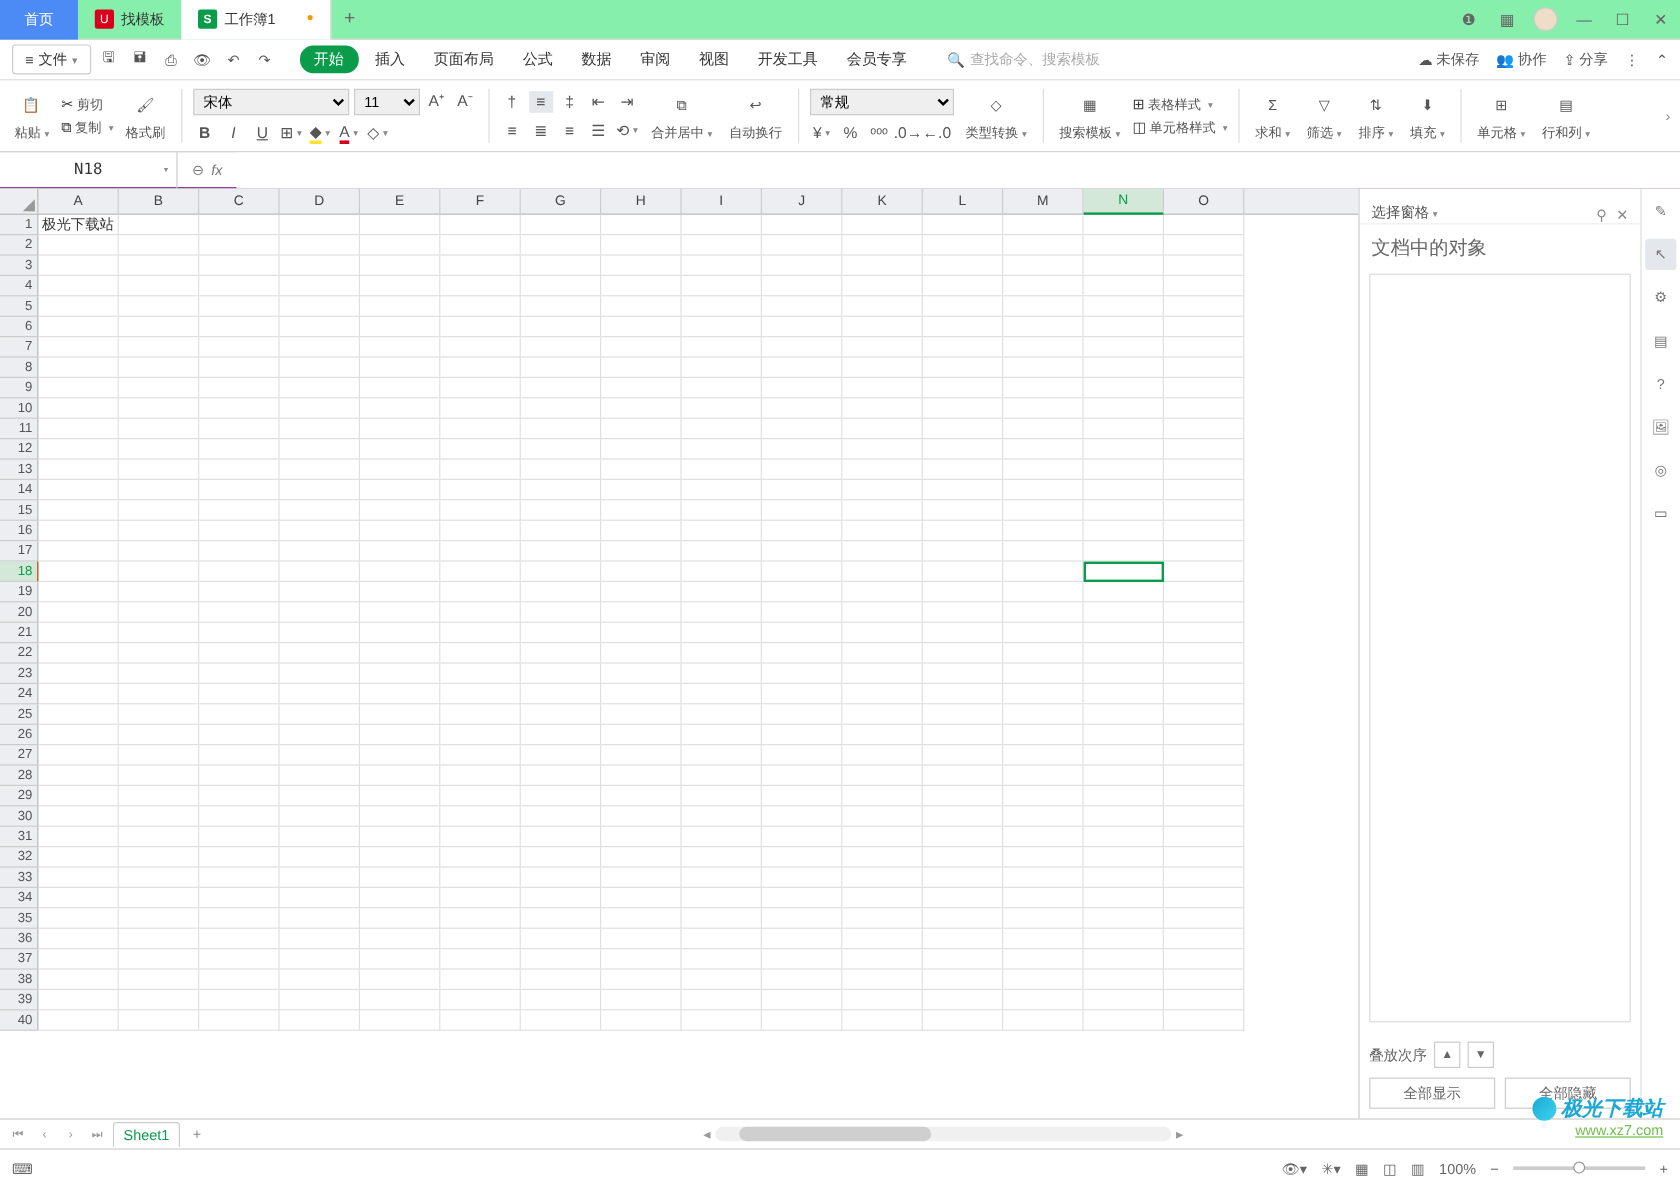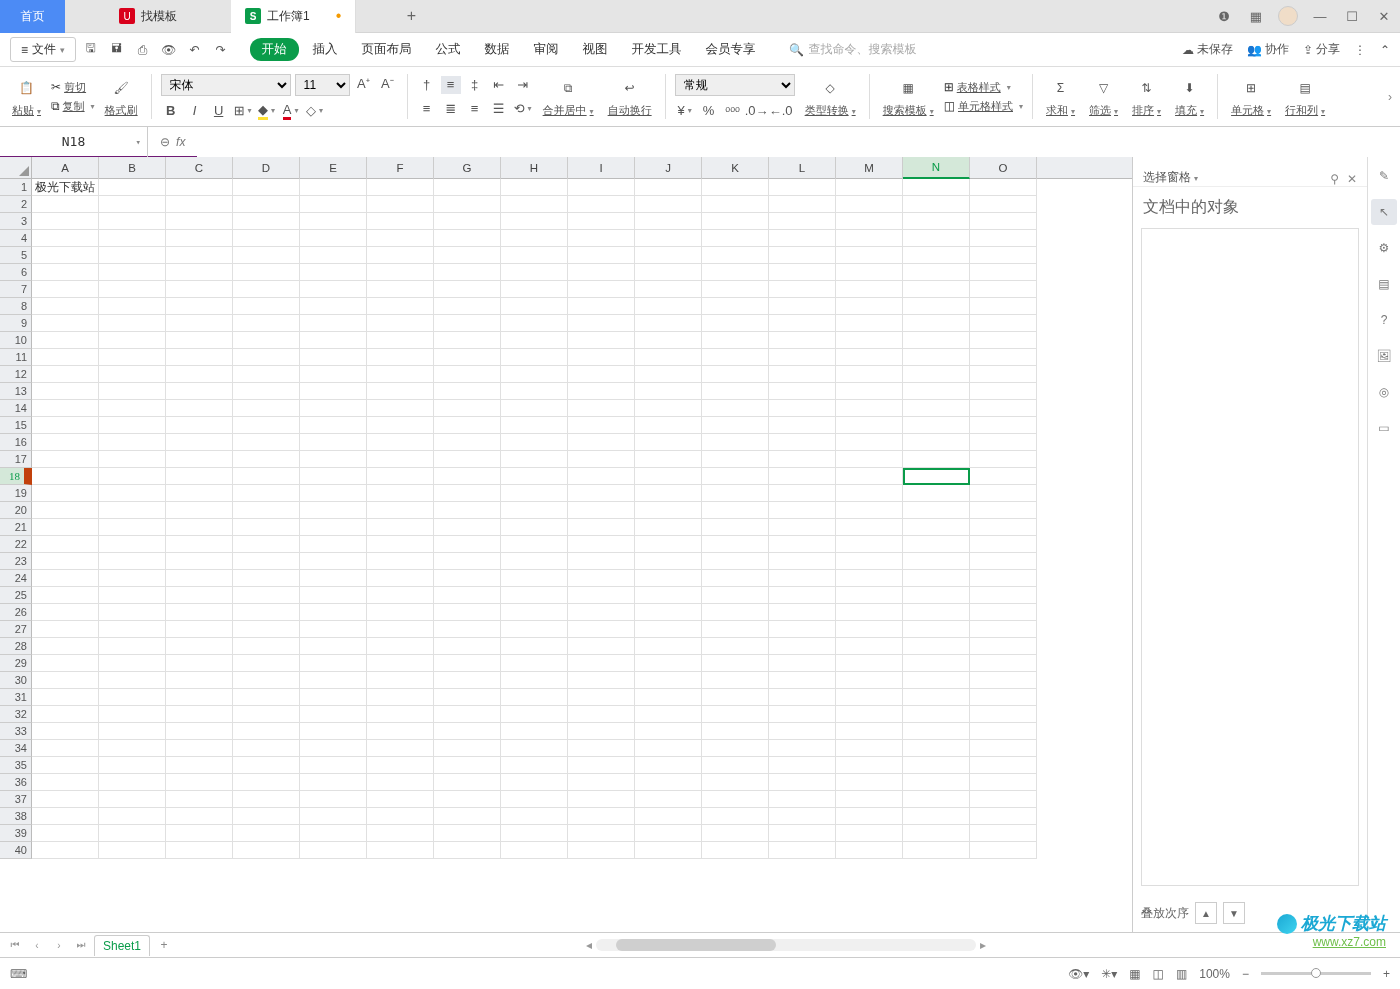--- a/index.html
+++ b/index.html
@@ -1,17 +1,17 @@
 <!DOCTYPE html>
 <html><head>
 <meta charset="utf-8">
 <style>
 * { margin:0; padding:0; box-sizing:border-box; font-family:"Microsoft YaHei",Arial,sans-serif; }
 body { width:1400px; height:989px; background:#fff; font-size:12px; color:#333; overflow:hidden; position:relative; }
-.titlebar { height:33px; background:#e5e5e5; display:flex; align-items:center; border-bottom:1px solid #d5d5d5;gap:40px; }
+.titlebar { height:33px; background:#86efac; display:flex; align-items:center; border-bottom:1px solid #d5d5d5; }
 .tab { height:33px; display:flex; align-items:center; padding:0 14px; gap:6px; cursor:pointer; position:relative; }
 .tab-home { background:#4c8bf5; color:#fff; width:65px; justify-content:center; }
 .tab-doc { background:#fff; border-right:1px solid #ddd; min-width:120px; }
 .doc-icon { width:16px; height:16px; background:#0a9c4a; border-radius:2px; display:flex; align-items:center; justify-content:center; color:#fff; font-size:10px; font-weight:bold; }
 .tmpl-icon { width:16px; height:16px; background:#d9001b; border-radius:2px; color:#fff; font-size:10px; display:flex; align-items:center; justify-content:center; }
 .dirty { color:#f49a00; font-size:16px; margin-left:20px; }
 .tab-add { width:30px; justify-content:center; font-size:16px; color:#666; }
 .winctrl { margin-left:auto; display:flex; align-items:center; gap:0; }
 .winbtn { width:32px; height:32px; display:flex; align-items:center; justify-content:center; color:#666; font-size:13px; cursor:pointer; }
 .menubar { height:34px; display:flex; align-items:center; padding:0 10px; gap:4px; border-bottom:1px solid #ddd; }
@@ -19,21 +19,21 @@
 .qicon { width:22px; height:22px; display:flex; align-items:center; justify-content:center; color:#555; cursor:pointer; border-radius:3px; }
 .menuitem { padding:4px 10px; cursor:pointer; color:#333; border-radius:3px; font-size:12.5px; }
 .menuitem.active { background:#0a9c4a; color:#fff; border-radius:11px; padding:3px 12px; }
 .search { display:flex; align-items:center; gap:4px; color:#aaa; margin-left:20px; font-size:12px; }
 .right-actions { margin-left:auto; display:flex; align-items:center; gap:14px; color:#555; }
 .ract { display:flex; align-items:center; gap:3px; cursor:pointer; }
 .ribbon { height:60px; border-bottom:1px solid #ccc; display:flex; align-items:center; padding:0 8px; gap:6px; overflow:hidden; }
 .rgrp { display:flex; flex-direction:column; align-items:center; justify-content:center; gap:2px; padding:0 4px; }
 .rgrp-h { display:flex; align-items:center; gap:3px; }
 .rsep { width:1px; height:45px; background:#ddd; margin:0 3px; }
-.rlabel { font-size:11px; color:#555;text-decoration:underline; }
+.rlabel { font-size:11px; color:#555; }
 .bigicon { width:26px; height:26px; display:flex; align-items:center; justify-content:center; color:#555; }
 .fontsel { height:22px; border:1px solid #ccc; padding:0 4px; font-size:12px; }
 .dd::after { content:"▾"; font-size:8px; margin-left:3px; color:#888; }
 .btnrow { display:flex; gap:4px; }
 .smallbtn { width:20px; height:18px; display:flex; align-items:center; justify-content:center; color:#555; cursor:pointer; font-size:13px; }
 .highlight { border-bottom:3px solid #ffe135; }
 .fontcolor { border-bottom:3px solid #d9001b; }
 .fxbar { height:30px; border-bottom:1px solid #701a75; display:flex; align-items:center; }
 .namebox { width:148px; height:30px; border-right:1px solid #ccc; display:flex; align-items:center; justify-content:center; font-family:monospace; font-size:13px; position:relative; }
 .namebox::after { content:"▾"; position:absolute; right:6px; font-size:9px; color:#888; }
@@ -42,21 +42,21 @@
 .main { display:flex; height:calc(989px - 33px - 34px - 60px - 30px - 25px - 32px); }
 .grid { flex:1; overflow:auto; position:relative; }
 .colhdr { display:flex; position:sticky; top:0; background:#eceef1; border-bottom:1px solid #bbb; height:22px; }
 .corner { width:32px; height:22px; background:#eceef1; border-right:1px solid #bbb; border-bottom:1px solid #bbb; position:relative; }
 .corner::after { content:""; position:absolute; right:2px; bottom:2px; border:5px solid transparent; border-right-color:#999; border-bottom-color:#999; }
 .ch { width:67px; height:22px; border-right:1px solid #ccc; display:flex; align-items:center; justify-content:center; color:#444; font-size:11.5px; cursor:pointer; }
 .ch.sel { background:#d4e8d9; color:#0a9c4a; border-bottom:2px solid #0a9c4a; }
 .gridbody { display:flex; }
 .rowhdrs { display:flex; flex-direction:column; background:#eceef1; }
 .rh { width:32px; height:17px; border-right:1px solid #bbb; border-bottom:1px solid #ccc; display:flex; align-items:center; justify-content:flex-end; padding-right:4px; font-size:11px; color:#555; }
-.rh.sel { background:#d4e8d9; color:#0a9c4a; border-right:8px solid #c2410c;font-family:Liberation Serif, serif; }
+.rh.sel { background:#d4e8d9; color:#0a9c4a; border-right:1px solid #c2410c; }
 .cells { position:relative; }
 .row { display:flex; }
 .cell { width:67px; height:17px; border-right:1px solid #e0e0e0; border-bottom:1px solid #e0e0e0; font-size:12px; padding-left:3px; display:flex; align-items:center; }
 .cell.selected { border:2px solid #0a9c4a; }
 .panel { width:235px; border-left:1px solid #ccc; display:flex; flex-direction:column; }
 .panel-hdr { height:30px; display:flex; align-items:flex-end; padding:0 10px; border-bottom:1px solid #eee; font-size:12px; color:#555; }
 .panel-hdr-r { margin-left:auto; display:flex; gap:8px; color:#888; cursor:pointer; }
 .panel-sub { padding:10px; font-size:16px; color:#666; }
 .panel-body { flex:1; margin:0 8px 8px 8px; border:1px solid #ddd; }
 .panel-foot { padding:8px; display:flex; align-items:center; gap:6px; font-size:12px; color:#666; }
@@ -1044,20 +1044,24 @@
         <span>✕</span>
       </div>
     </div>
     <div class="panel-sub">文档中的对象</div>
     <div class="panel-body"></div>
     <div class="panel-foot">
       <span>叠放次序</span>
       <div class="box">▲</div>
       <div class="box">▼</div>
     </div>
+    <div class="panel-btns">
+      <button class="pbtn">全部显示</button>
+      <button class="pbtn">全部隐藏</button>
+    </div>
   </div>
 
   <div class="sidebar">
     <div class="sidebtn">✎</div>
     <div class="sidebtn sel">↖</div>
     <div class="sidebtn">⚙</div>
     <div class="sidebtn">▤</div>
     <div class="sidebtn">?</div>
     <div class="sidebtn">🖼</div>
     <div class="sidebtn">◎</div>

